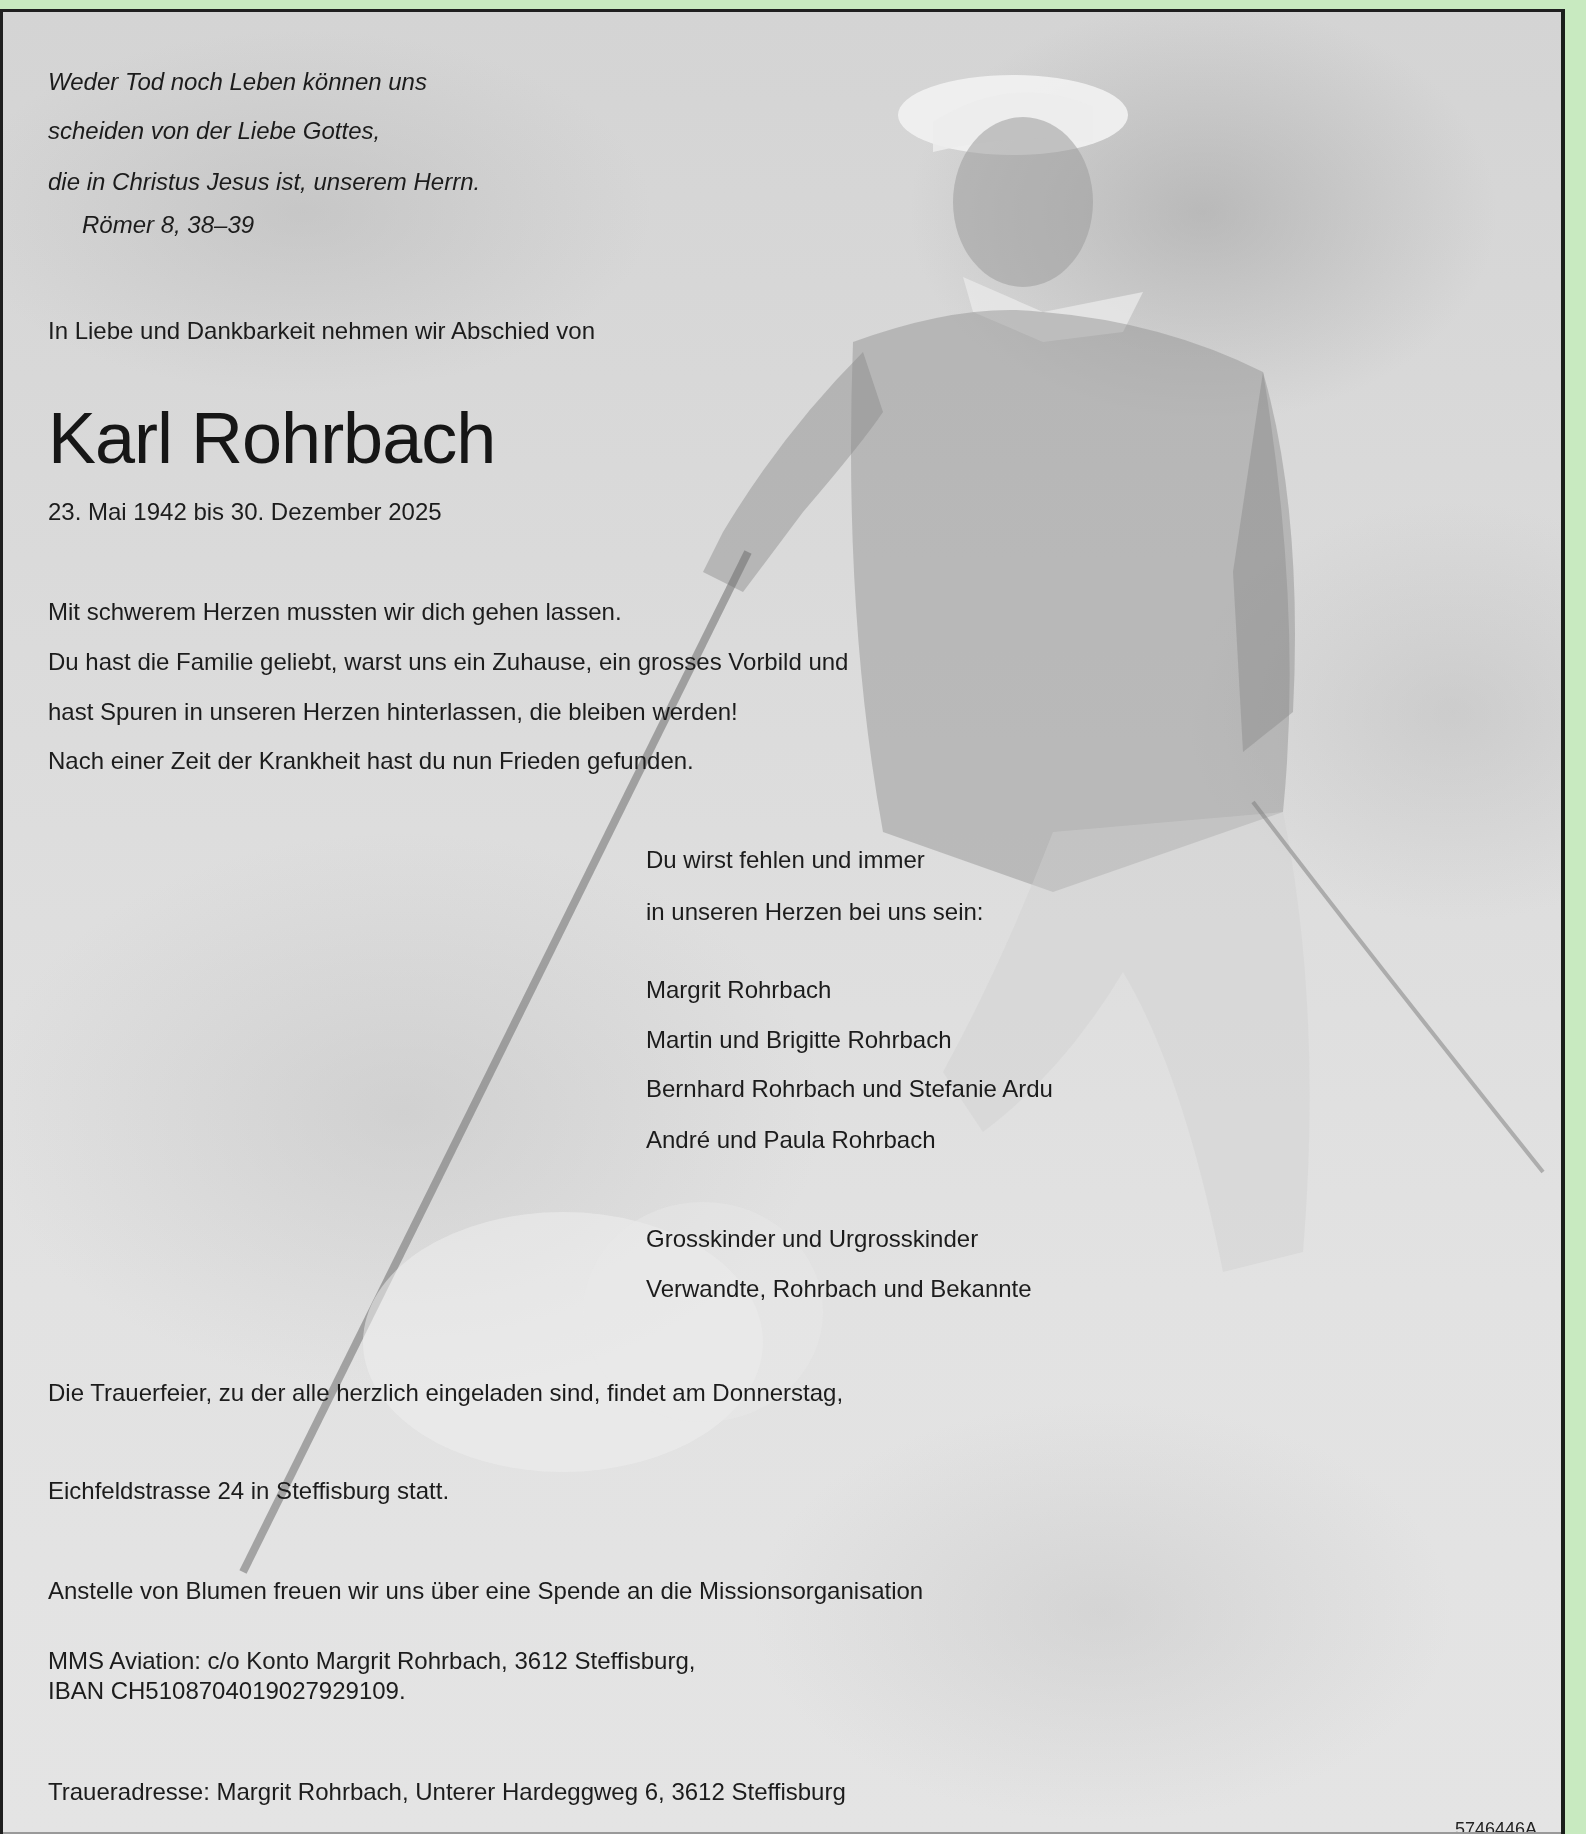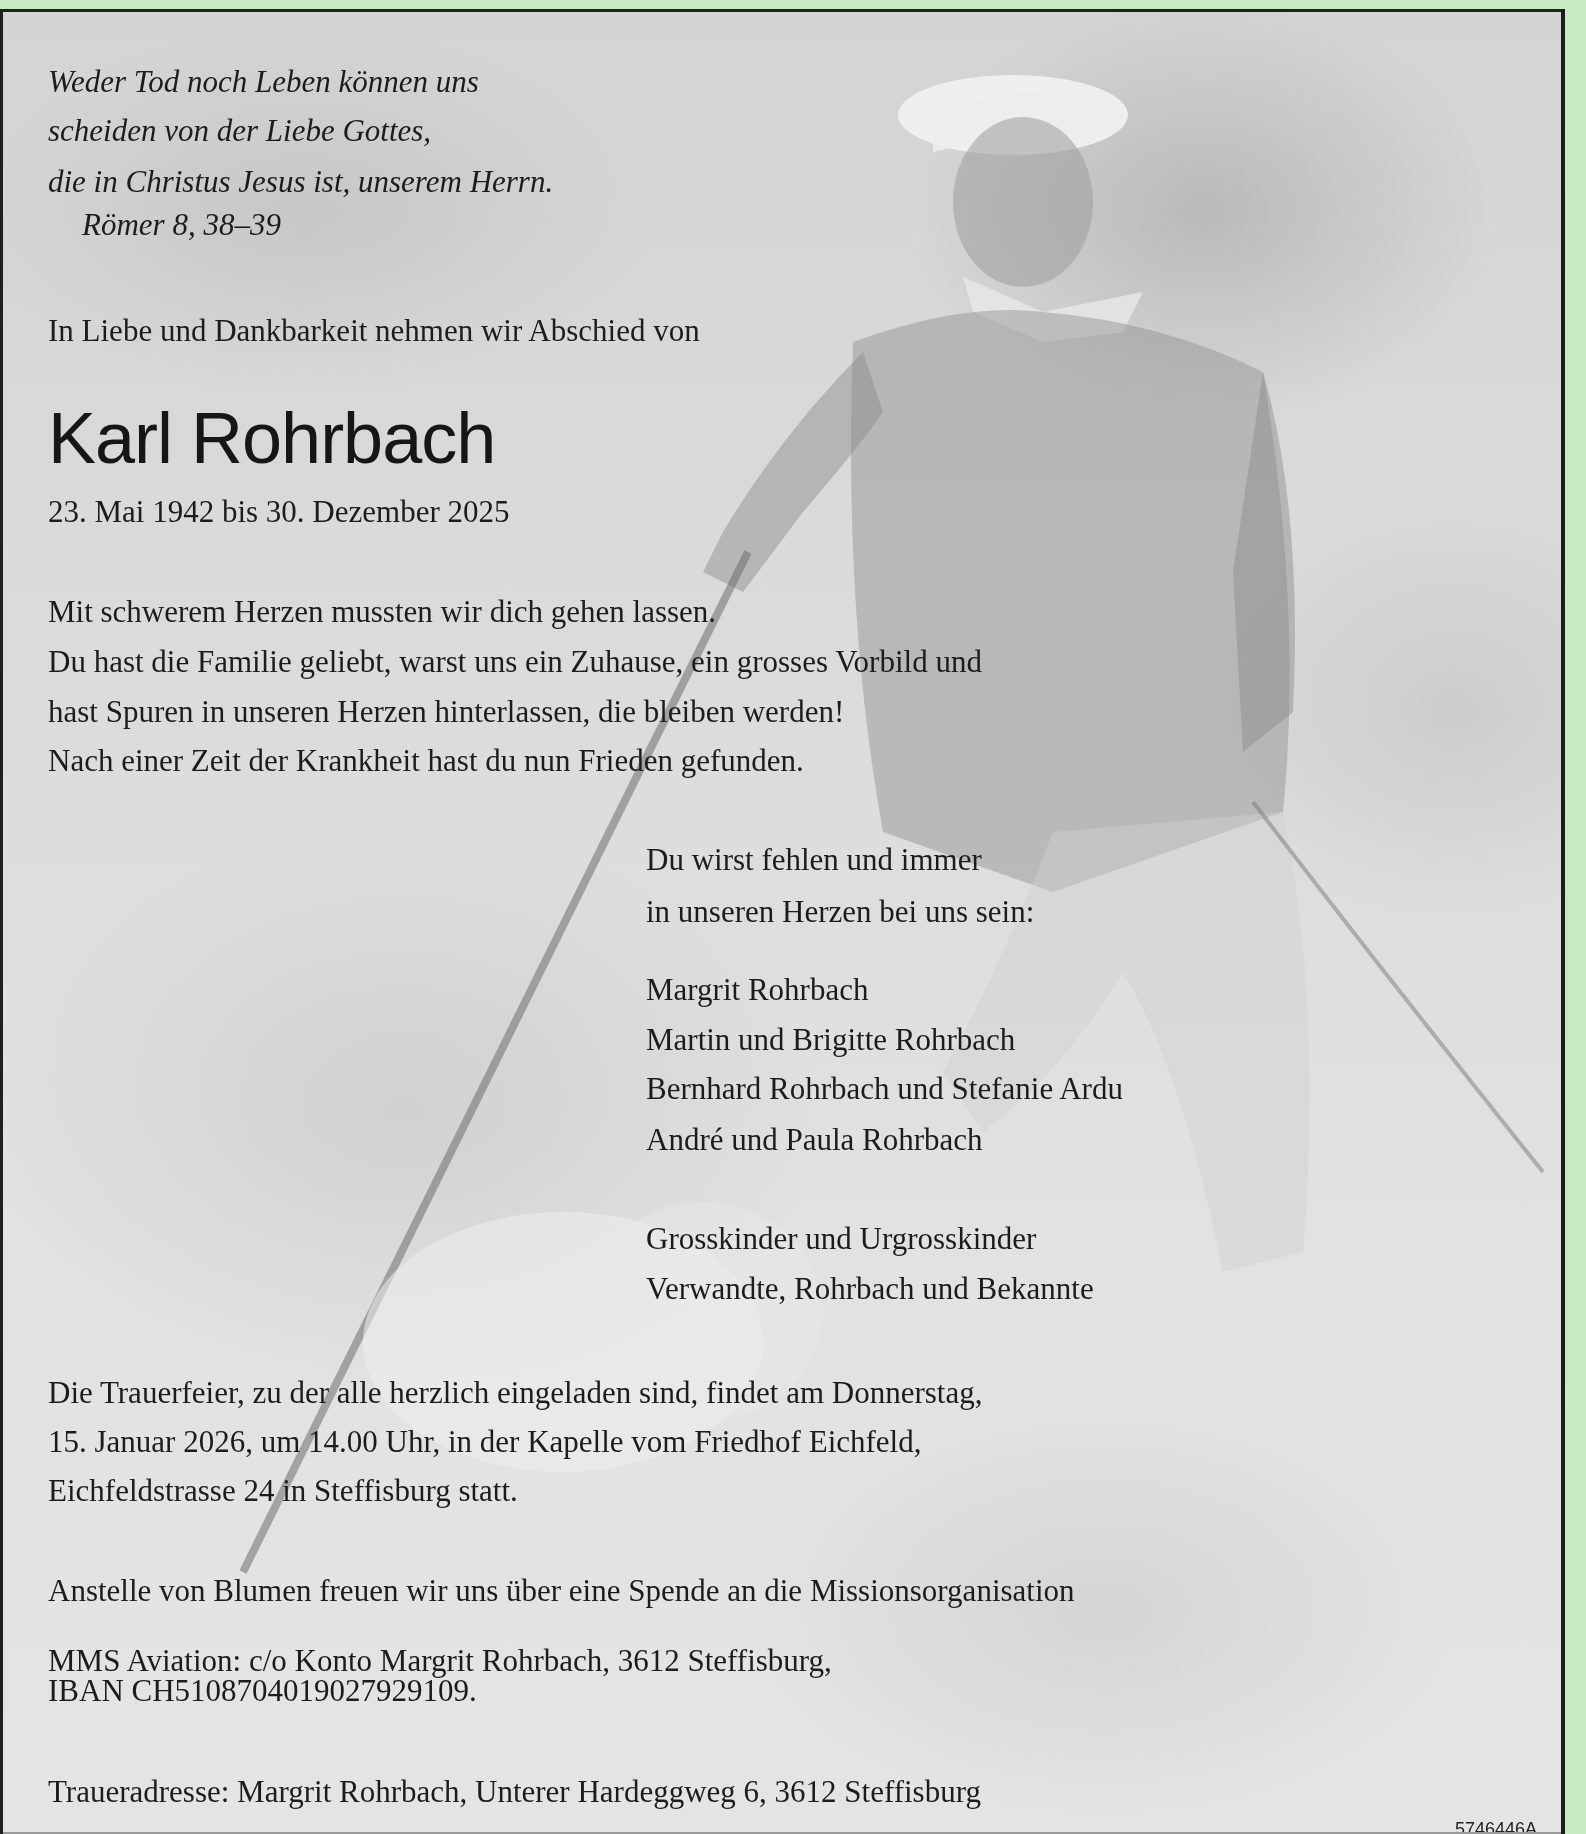--- a/index.html
+++ b/index.html
@@ -26,23 +26,22 @@
       radial-gradient(ellipse 500px 260px at 300px 200px, rgba(170,170,170,0.35), transparent 70%),
       radial-gradient(ellipse 380px 300px at 1450px 700px, rgba(175,175,175,0.35), transparent 70%),
       radial-gradient(ellipse 600px 400px at 400px 1100px, rgba(180,180,180,0.35), transparent 70%),
       radial-gradient(ellipse 500px 300px at 1100px 1600px, rgba(185,185,185,0.35), transparent 70%),
       linear-gradient(180deg, #d4d4d4 0%, #dcdcdc 40%, #e2e2e2 70%, #e4e4e4 100%);
   }
   .figure { position:absolute; inset:0; }
   .text { position:absolute; left:0; top:0; right:0; bottom:0; }
   .line {
     position:absolute; white-space:nowrap;
-    font-size:31px; line-height:44px;
+    font-size:24px; line-height:44px;
     color:#1c1c1c;
-    font-family:Liberation Serif, serif;
   }
   .italic { font-style:italic; }
   .name {
     position:absolute; left:45px; top:376px;
     font-size:72px; line-height:100px; color:#161616;
     letter-spacing:-1px;
   }
   .code {
     position:absolute; right:24px; top:1806px;
     font-size:18px; line-height:22px; color:#222;
@@ -103,21 +102,20 @@
     <div class="line" style="left:643px; top:878px;">in unseren Herzen bei uns sein:</div>
 
     <div class="line" style="left:643px; top:956px;">Margrit Rohrbach</div>
     <div class="line" style="left:643px; top:1006px;">Martin und Brigitte Rohrbach</div>
     <div class="line" style="left:643px; top:1055px;">Bernhard Rohrbach und Stefanie Ardu</div>
     <div class="line" style="left:643px; top:1106px;">André und Paula Rohrbach</div>
     <div class="line" style="left:643px; top:1205px;">Grosskinder und Urgrosskinder</div>
     <div class="line" style="left:643px; top:1255px;">Verwandte, Rohrbach und Bekannte</div>
 
     <div class="line" style="left:45px; top:1359px;">Die Trauerfeier, zu der alle herzlich eingeladen sind, findet am Donnerstag,</div>
-    <div class="line" style="left:45px; top:1408px;">15. Januar 2026, um 14.00 Uhr, in der Kapelle vom Friedhof Eichfeld,</div>
     <div class="line" style="left:45px; top:1457px;">Eichfeldstrasse 24 in Steffisburg statt.</div>
 
     <div class="line" style="left:45px; top:1557px;">Anstelle von Blumen freuen wir uns über eine Spende an die Missionsorganisation</div>
     <div class="line" style="left:45px; top:1607px;margin-top:20px;">MMS Aviation: c/o Konto Margrit Rohrbach, 3612 Steffisburg,</div>
     <div class="line" style="left:45px; top:1657px;">IBAN CH5108704019027929109.</div>
 
     <div class="line" style="left:45px; top:1758px;">Traueradresse: Margrit Rohrbach, Unterer Hardeggweg 6, 3612 Steffisburg</div>
 
     <div class="code">5746446A</div>
   </div>

